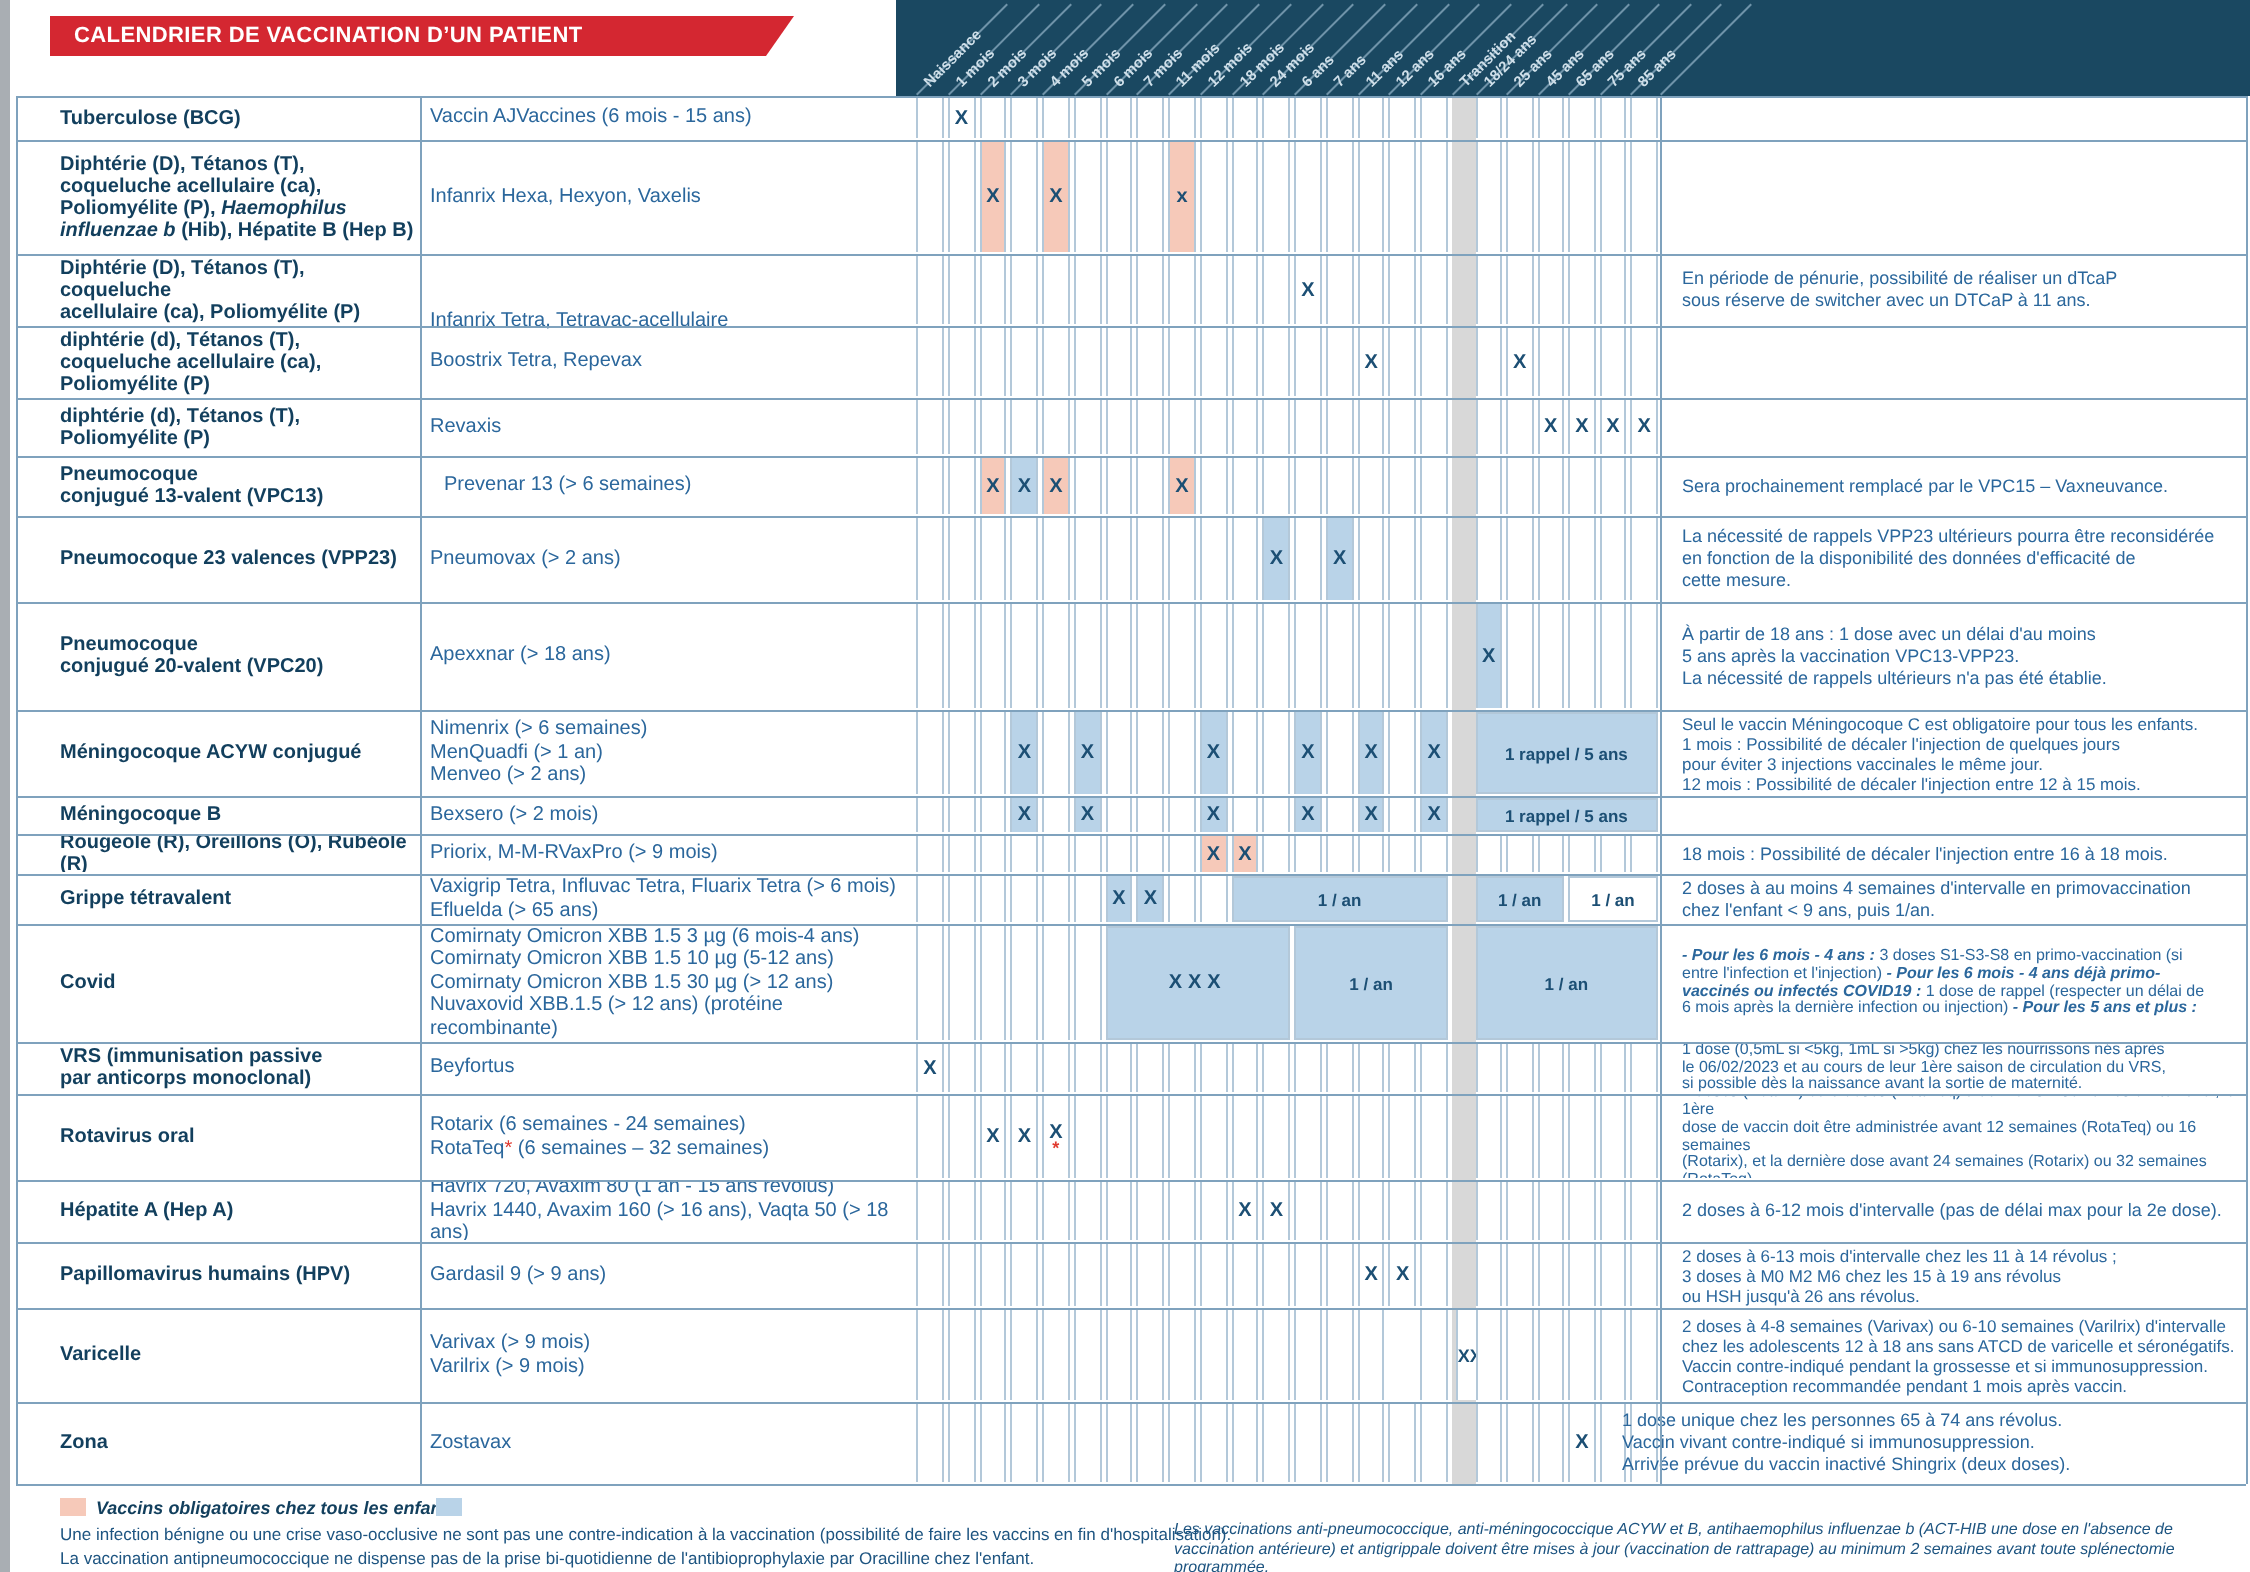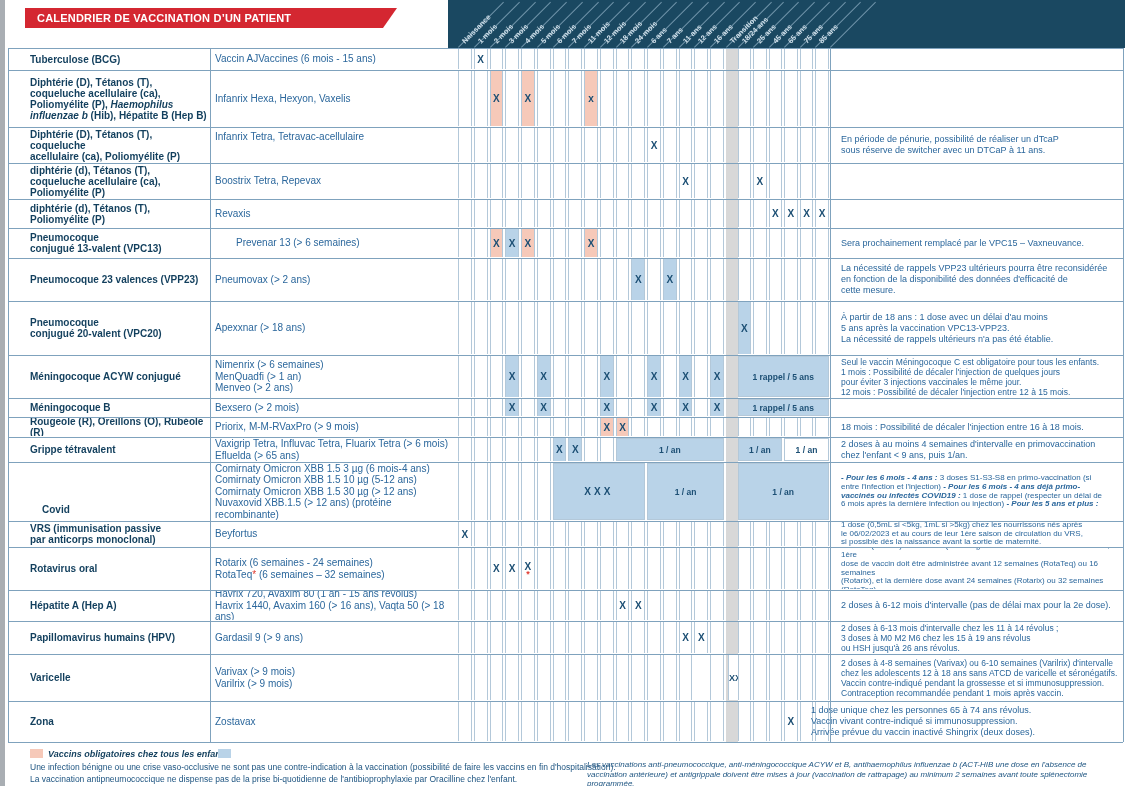--- a/index.html
+++ b/index.html
@@ -158,21 +158,21 @@
       <div class="cell" style="left: 768.6px; top: 71px; width: 13.6px; height: 55px;"></div>
       <div class="cell" style="left: 784.15px; top: 71px; width: 13.6px; height: 55px;"></div>
       <div class="cell" style="left: 799.7px; top: 71px; width: 13.6px; height: 55px;"></div>
       <div class="cell" style="left: 815.25px; top: 71px; width: 13.6px; height: 55px;"></div>
       <div class="remark-cell" style="left: 836px; top: 71px; width: 287px; height: 55px;"></div>
       <div class="sep" style="top: 127px;"></div>
       <div class="name-cell" style="left: 8px; top: 128px; width: 202px; height: 34px;">
         <div><span>Diphtérie (D), Tétanos (T), coqueluche</span></div>
         <div><span>acellulaire (ca), Poliomyélite (P)</span></div>
       </div>
-      <div class="brand-cell" style="left: 210px; top: 120px; width: 246px; height: 34px;">
+      <div class="brand-cell" style="left: 210px; top: 144px; width: 246px; height: 34px;">
         <div><span>Infanrix Tetra, Tetravac-acellulaire</span></div>
       </div>
       <div class="cell" style="left: 458px; top: 128px; width: 13.8px; height: 34px;"></div>
       <div class="cell" style="left: 473.76px; top: 128px; width: 13.8px; height: 34px;"></div>
       <div class="cell" style="left: 489.52px; top: 128px; width: 13.8px; height: 34px;"></div>
       <div class="cell" style="left: 505.28px; top: 128px; width: 13.8px; height: 34px;"></div>
       <div class="cell" style="left: 521.04px; top: 128px; width: 13.8px; height: 34px;"></div>
       <div class="cell" style="left: 536.8px; top: 128px; width: 13.8px; height: 34px;"></div>
       <div class="cell" style="left: 552.56px; top: 128px; width: 13.8px; height: 34px;"></div>
       <div class="cell" style="left: 568.32px; top: 128px; width: 13.8px; height: 34px;"></div>
@@ -272,21 +272,21 @@
       </div>
       <div class="cell mark" style="left: 815.25px; top: 200px; width: 13.6px; height: 27px; background: rgb(255, 255, 255);">
         <div>X</div>
       </div>
       <div class="remark-cell" style="left: 836px; top: 200px; width: 287px; height: 27px;"></div>
       <div class="sep" style="top: 228px;"></div>
       <div class="name-cell" style="left: 8px; top: 229px; width: 202px; height: 28px;">
         <div><span>Pneumocoque</span></div>
         <div><span>conjugué 13-valent (VPC13)</span></div>
       </div>
-      <div class="brand-cell" style="left: 224px; top: 229px; width: 246px; height: 28px; padding-left: 12px;">
+      <div class="brand-cell" style="left: 210px; top: 229px; width: 246px; height: 28px; padding-left: 12px;">
         <div><span>Prevenar 13 (&gt; 6 semaines)</span></div>
       </div>
       <div class="cell" style="left: 458px; top: 229px; width: 13.8px; height: 28px;"></div>
       <div class="cell" style="left: 473.76px; top: 229px; width: 13.8px; height: 28px;"></div>
       <div class="cell mark" style="left: 489.52px; top: 229px; width: 13.8px; height: 28px; background: rgb(246, 201, 185);">
         <div>X</div>
       </div>
       <div class="cell mark" style="left: 505.28px; top: 229px; width: 13.8px; height: 28px; background: rgb(185, 211, 232);">
         <div>X</div>
       </div>
@@ -536,21 +536,21 @@
       <div class="cell" style="left: 584.08px; top: 438px; width: 13.8px; height: 23px;"></div>
       <div class="cell" style="left: 599.84px; top: 438px; width: 13.8px; height: 23px;"></div>
       <div class="span-cell" style="left: 615.6px; top: 438px; width: 108.36px; height: 23px; background: rgb(185, 211, 232);">1 / an</div>
       <div class="span-cell" style="left: 737.5px; top: 438px; width: 44.7px; height: 23px; background: rgb(185, 211, 232);">1 / an</div>
       <div class="span-cell" style="left: 784.15px; top: 438px; width: 44.7px; height: 23px; background: rgb(255, 255, 255);">1 / an</div>
       <div class="remark-cell" style="left: 836px; top: 438px; width: 287px; height: 23px;">
         <div><span>2 doses à au moins 4 semaines d'intervalle en primovaccination</span></div>
         <div><span>chez l'enfant &lt; 9 ans, puis 1/an.</span></div>
       </div>
       <div class="sep" style="top: 462px;"></div>
-      <div class="name-cell" style="left: 8px; top: 481px; width: 202px; height: 57px; margin-left: 12px;">
+      <div class="name-cell" style="left: 8px; top: 463px; width: 202px; height: 57px;">
         <div><span>Covid</span></div>
       </div>
       <div class="brand-cell" style="left: 210px; top: 463px; width: 246px; height: 57px;">
         <div><span>Comirnaty Omicron XBB 1.5  3 µg (6 mois-4 ans)</span></div>
         <div><span>Comirnaty Omicron XBB 1.5  10 µg (5-12 ans)</span></div>
         <div><span>Comirnaty Omicron XBB 1.5  30 µg (&gt; 12 ans)</span></div>
         <div><span>Nuvaxovid XBB.1.5 (&gt; 12 ans) (protéine recombinante)</span></div>
       </div>
       <div class="cell" style="left: 458px; top: 463px; width: 13.8px; height: 57px;"></div>
       <div class="cell" style="left: 473.76px; top: 463px; width: 13.8px; height: 57px;"></div>

